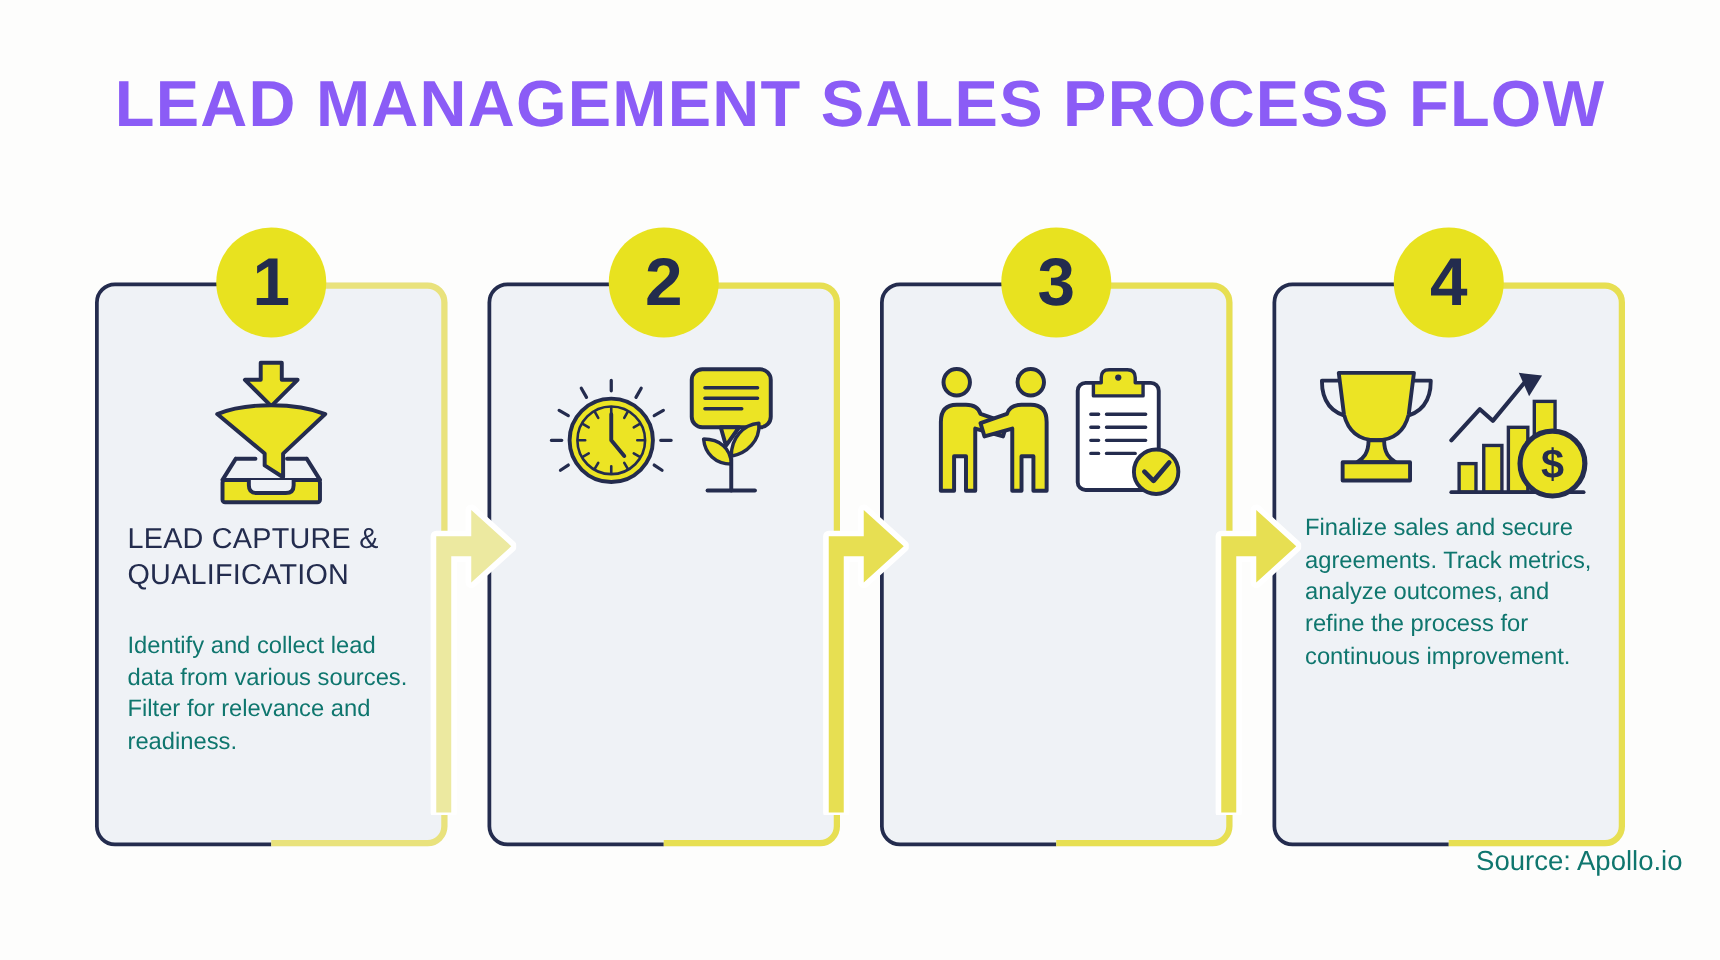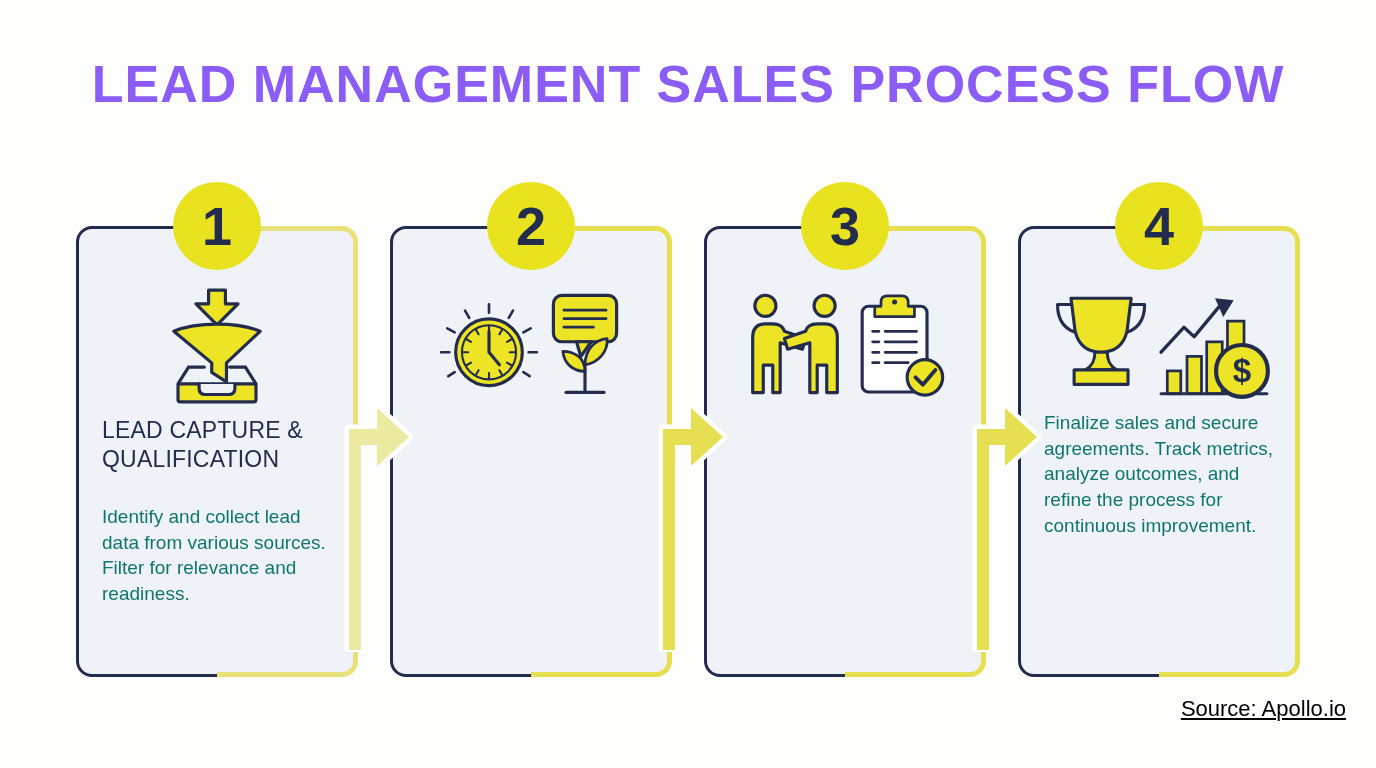--- a/index.html
+++ b/index.html
@@ -38,21 +38,21 @@
   }
   .card-title{
     margin:6px 24px 0 26px;height:88px;font-size:23px;line-height:1.26;
     font-weight:400;color:#232c4e;letter-spacing:0.2px;
   }
   .card-desc{
     margin:0 20px 0 26px;font-size:19px;line-height:1.35;color:#0f766e;
   }
   .flow-arrow{position:absolute;top:396px;width:72px;height:256px;z-index:2;}
   .source{
-    position:absolute;top:696px;right:30px;font-size:22px;color:#000000;text-decoration:underline;
+    position:absolute;top:676px;right:30px;font-size:22px;color:#0f766e;
   }
   .ic{display:block;}
 </style>
 </head>
 <body>
 
 <div class="stage">
 
   <h1 class="main-title">LEAD MANAGEMENT SALES PROCESS FLOW</h1>
 

